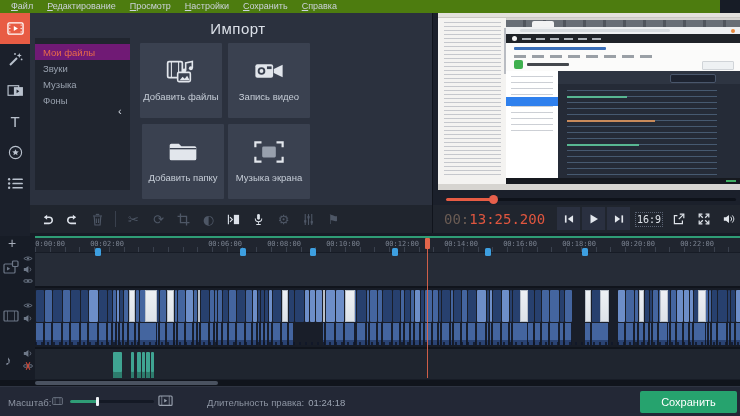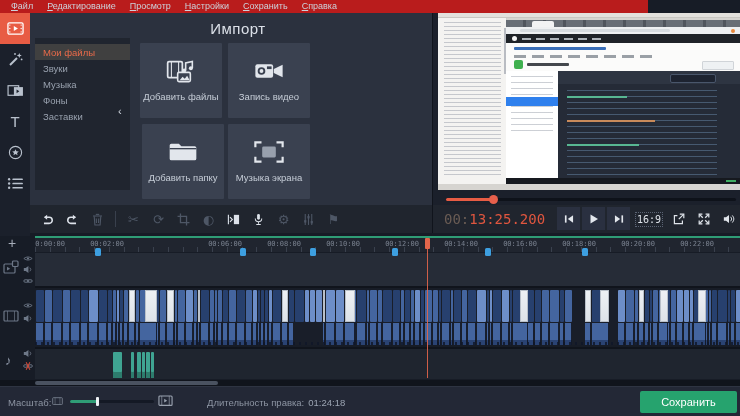--- a/index.html
+++ b/index.html
@@ -1,40 +1,40 @@
 <!DOCTYPE html>
 <html><head>
 <meta charset="utf-8">
 <style>
   html,body{margin:0;padding:0;}
   body{width:740px;height:416px;position:relative;overflow:hidden;background:#171c26;
        font-family:"Liberation Sans",sans-serif;color:#c8cfd9;-webkit-user-select:none;user-select:none;}
   svg{display:block;}
 
   
-  .menubar{position:absolute;left:0;top:0;width:648px;height:13px;background:#b91c1c;
+  .menubar{position:absolute;left:0;top:0;width:720px;height:13px;background:#4d7c0f;
            display:flex;align-items:center;padding-left:4px;box-sizing:border-box;font-size:9px;color:#ccd2db;}
   .menu-item{padding:0 7px;line-height:13px;cursor:default;}
   .menu-item u{text-decoration:underline;}
 
   
   .rail{position:absolute;left:0;top:13px;width:30px;height:223px;background:#1b202b;}
   .rail-item{width:30px;height:31px;display:flex;align-items:center;justify-content:center;color:#b9c1cd;}
   .rail-item.active{background:#e85c44;color:#ffffff;}
   .rail-item svg{width:17px;height:15px;}
   .rail-item .tletter{font-size:15px;line-height:1;}
 
   
   .import-panel{position:absolute;left:30px;top:13px;width:410px;height:192px;background:#2b313e;}
   .panel-title{position:absolute;left:0;top:7px;width:402px;padding-left:14px;box-sizing:border-box;
                text-align:center;font-size:15px;color:#dbe0e8;letter-spacing:.5px;}
   .cat-list{position:absolute;left:5px;top:25px;width:95px;height:152px;background:#20252f;
             padding-top:6px;box-sizing:border-box;font-size:9.5px;color:#98a1ae;}
   .cat-item{padding:2.5px 8px;white-space:nowrap;}
-  .cat-item.selected{background:#404040;color:#e86a4a;}
+  .cat-item.selected{background:#701a75;color:#e86a4a;}
   .collapse{position:absolute;left:88px;top:93px;font-size:11px;color:#cfd5de;line-height:1;}
   .card{position:absolute;width:82px;background:#3a4150;border-radius:1px;display:flex;flex-direction:column;
         align-items:center;justify-content:center;gap:8px;text-align:center;color:#c6cdd7;font-size:9.5px;line-height:1.25;}
   .card svg{width:30px;height:24px;color:#e2e6ec;}
 
   
   .preview{position:absolute;left:432px;top:13px;width:308px;height:192px;background:#1b202b;
            border-left:1px solid #10141c;box-sizing:border-box;}
   .video-frame{position:absolute;left:5px;top:0;width:302px;height:177px;background:#d6d4d0;overflow:hidden;}
   .vf-menustrip{position:absolute;left:0;top:0;right:0;height:5px;background:#e3e1dd;
@@ -224,21 +224,20 @@
     </div>
   </div>
 
 <div class="import-panel">
   <div class="panel-title">Импорт</div>
   <div class="cat-list" id="catlist">
       <div class="cat-item selected">Мои файлы</div>
       <div class="cat-item">Звуки</div>
       <div class="cat-item">Музыка</div>
       <div class="cat-item">Фоны</div>
-      <div class="cat-item">Заставки</div>
     </div>
   <div class="collapse">‹</div>
   <div id="cards">
       <div class="card" style="left: 110px; top: 30px; height: 75px;">
         <div>
           <svg viewBox="0 0 22 18">
             <rect x="1" y="2" width="11" height="12" rx="1" fill="none" stroke="currentColor" stroke-width="1.3"></rect>
             <line x1="3.8" y1="2" x2="3.8" y2="14" stroke="currentColor" stroke-width=".8"></line>
             <line x1="9.2" y1="2" x2="9.2" y2="14" stroke="currentColor" stroke-width=".8"></line>
             <path d="M14.5 8.5 V3 l5-1.2 V6.8" fill="none" stroke="currentColor" stroke-width="1.2"></path>

